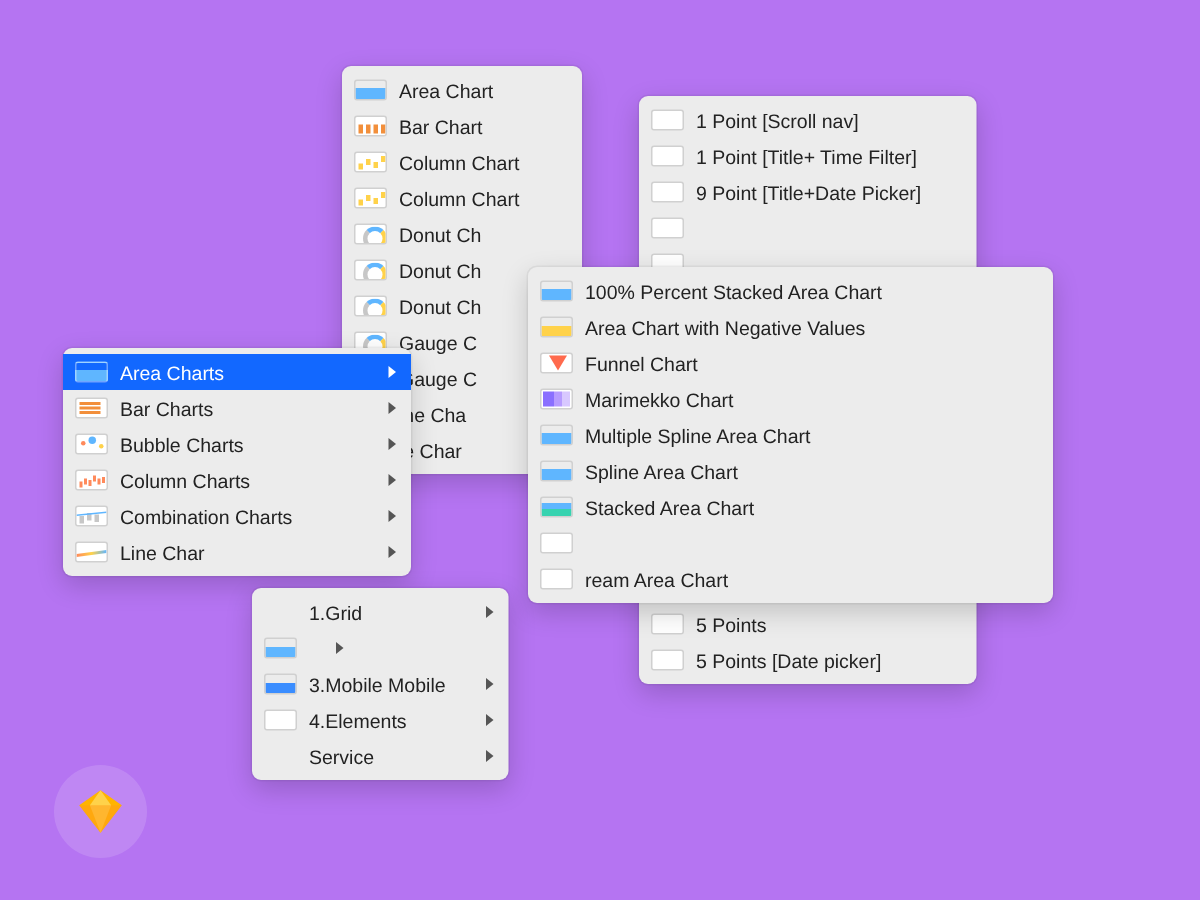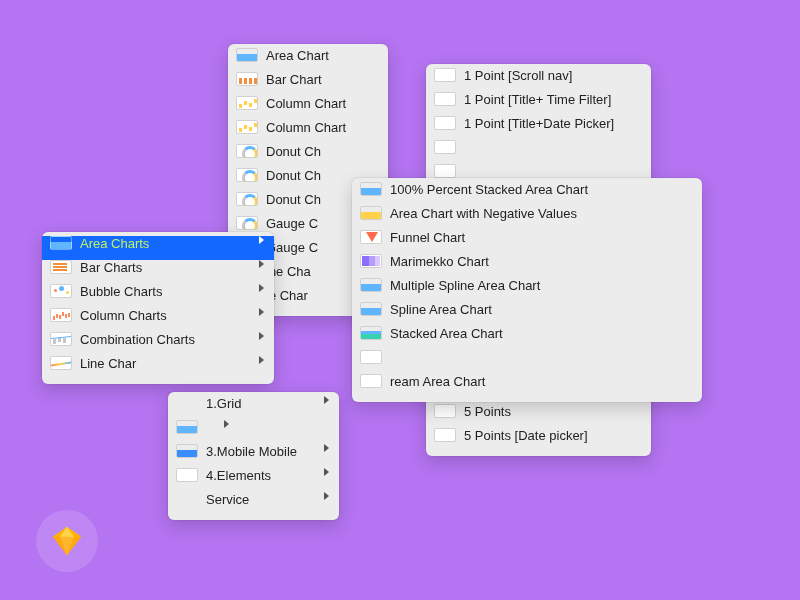--- a/index.html
+++ b/index.html
@@ -15,28 +15,29 @@
   }
   .panel {
     position: absolute;
     background: #ececec;
     border-radius: 6px;
     box-shadow: 0 6px 18px rgba(0,0,0,0.18), 0 0 0 1px rgba(0,0,0,0.05);
     padding: 4px 0;
   }
   .row {
     display: flex;
+    align-items: center;
     height: 24px;
     padding: 0 10px 0 8px;
     white-space: nowrap;
     position: relative;
   }
   .row.selected {
     background: #1268ff;
-    color: #bef264;
+    color: #ffffff;
   }
   .thumb {
     width: 22px;
     height: 14px;
     background: #fff;
     border: 1px solid #d0d0d0;
     border-radius: 2px;
     margin-right: 8px;
     flex-shrink: 0;
     display: flex;
@@ -148,21 +149,21 @@
     <div class="row">
       <span class="thumb mk-blank"></span>
       <span class="label">1 Point [Scroll nav]</span>
     </div>
     <div class="row">
       <span class="thumb mk-blank"></span>
       <span class="label">1 Point [Title+ Time Filter]</span>
     </div>
     <div class="row">
       <span class="thumb mk-blank"></span>
-      <span class="label">1 Point [Title+Date Picker]</span>
+      <span class="label">9 Point [Title+Date Picker]</span>
     </div>
     <div class="row">
       <span class="thumb mk-blank"></span>
       <span class="label"></span>
     </div>
     <div class="row">
       <span class="thumb mk-blank"></span>
       <span class="label"></span>
     </div>
     <div class="row">

